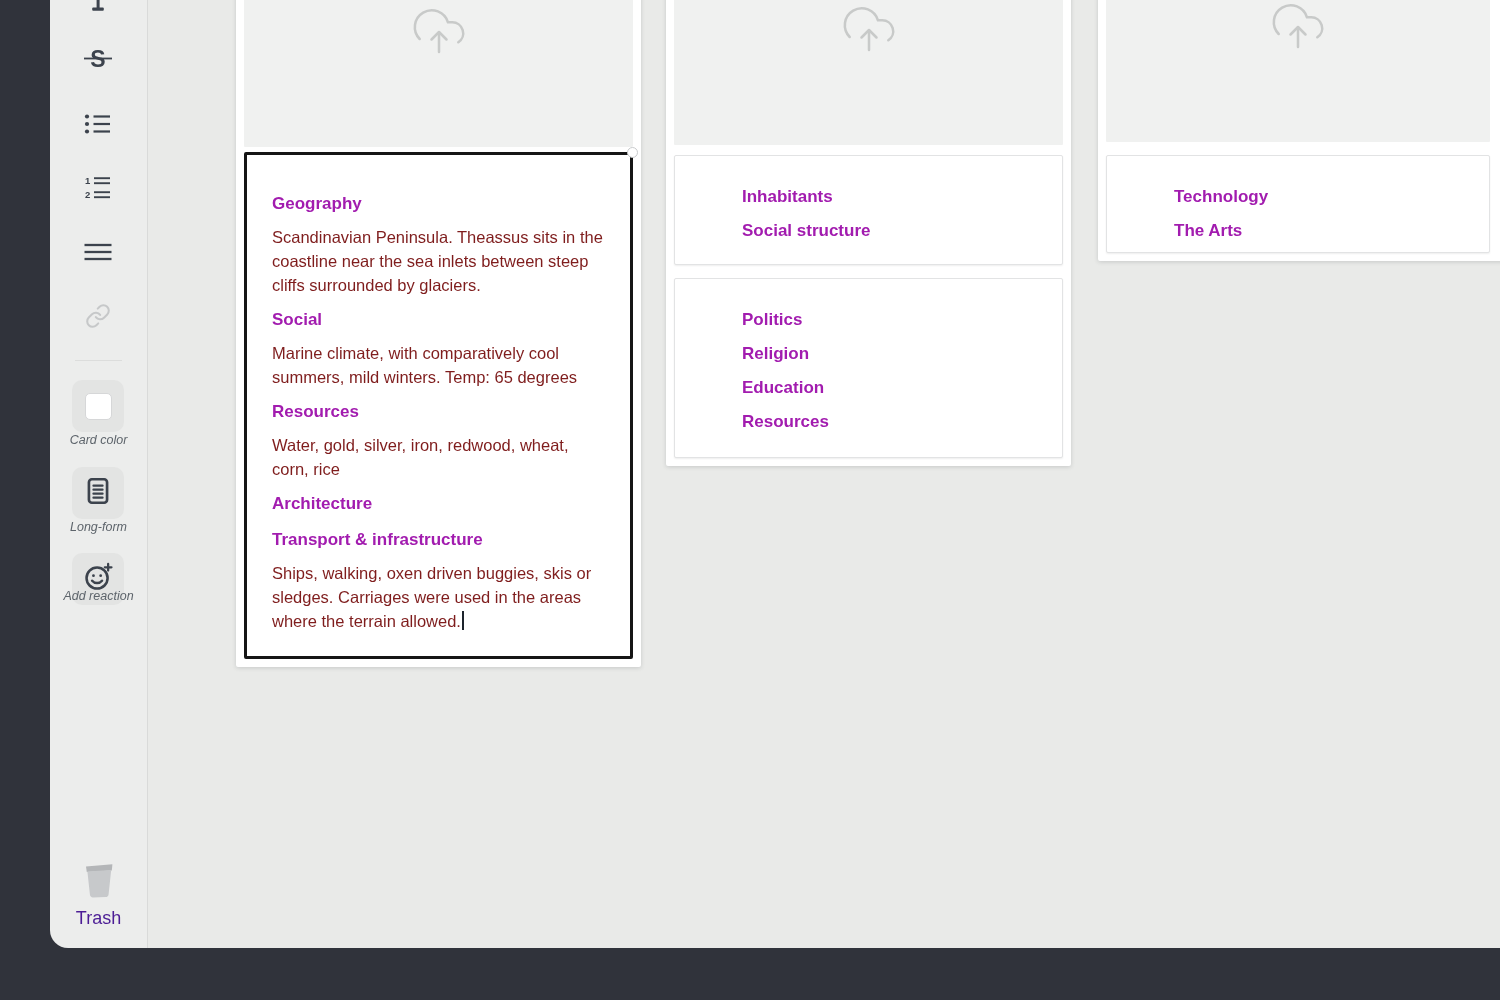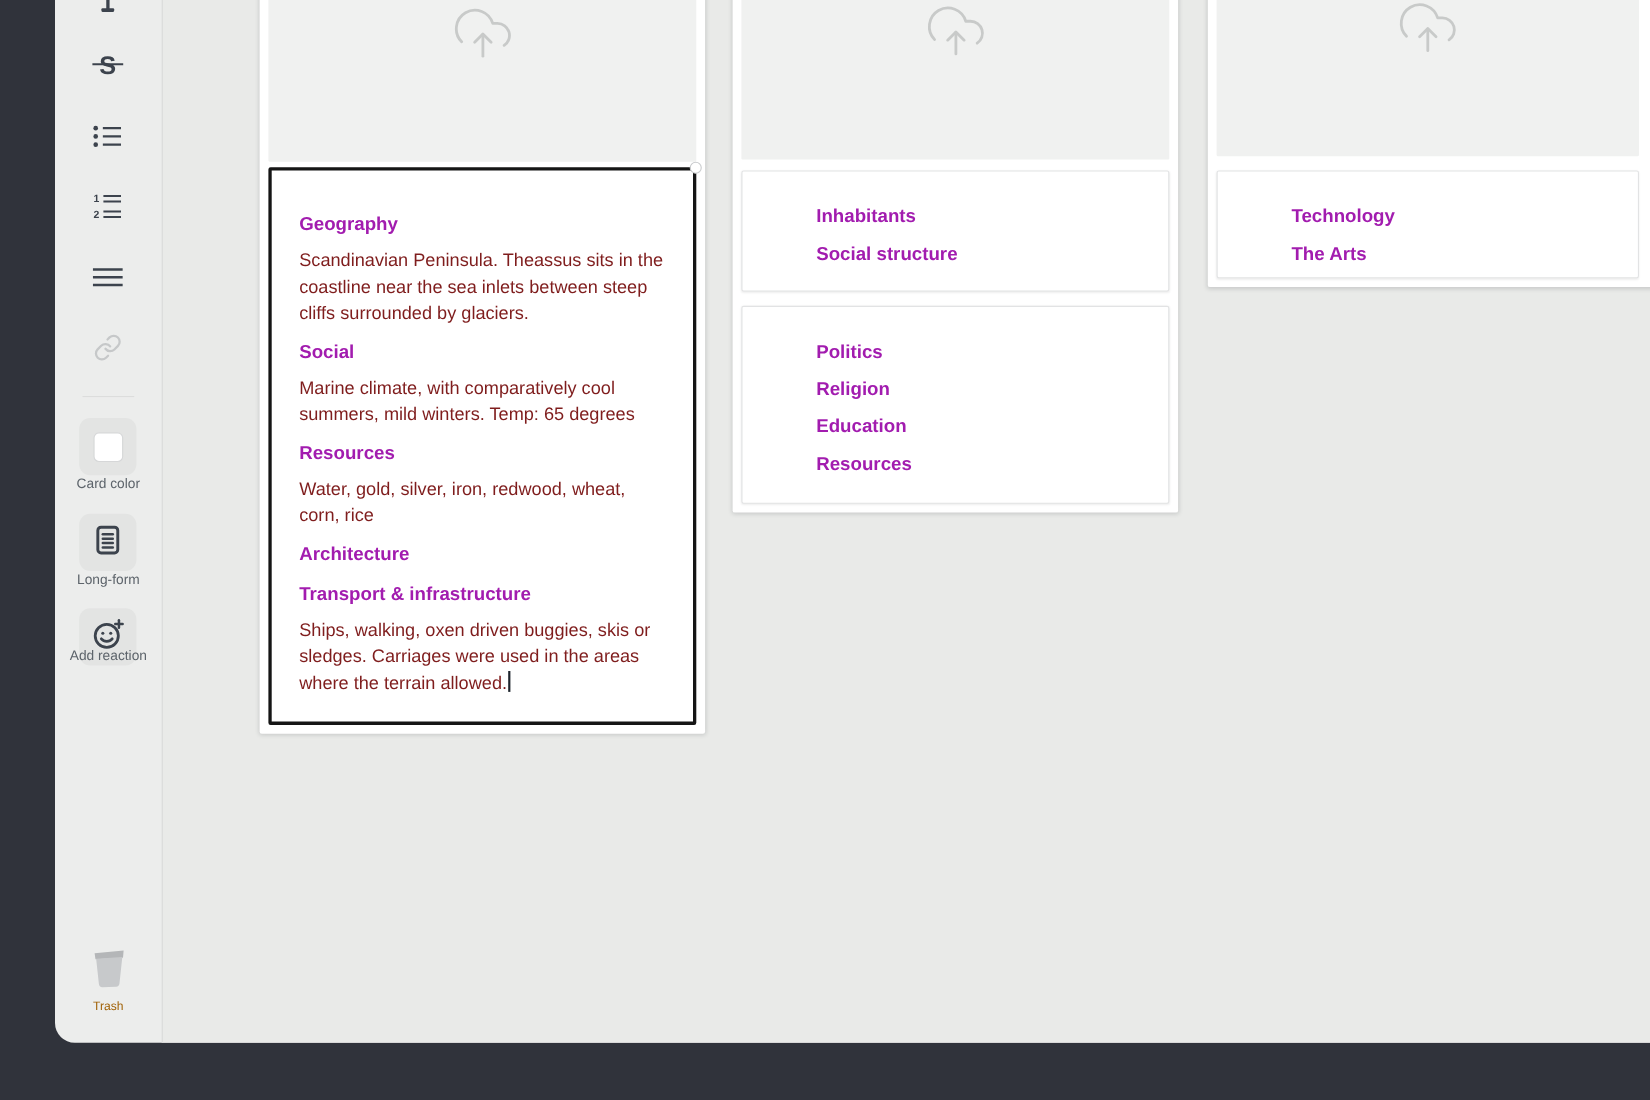--- a/index.html
+++ b/index.html
@@ -33,31 +33,31 @@
     background: #dcddDC; background: #dcdddc;
   }
   .tool-btn {
     position: absolute; left: 22px; width: 52px; height: 52px;
     background: #e3e4e3; border-radius: 10px;
     display: flex; align-items: center; justify-content: center;
     cursor: pointer;
   }
   .tool-label {
     position: absolute; left: -10px; width: 117px;
-    text-align: center; font-size: 12.5px; color: #5d646b;
+    text-align: center; font-size: 12.5px; color: #5d646b; font-style: italic;
   }
   .swatch {
     width: 27px; height: 27px; background: #ffffff;
     border: 1px solid #d6d7d8; border-radius: 5px;
   }
   .trash-btn {
     position: absolute; left: 0; top: 858px; width: 97px; height: 70px;
     display: flex; flex-direction: column; align-items: center; cursor: pointer;
   }
-  .trash-label { margin-top: 4px; font-size: 11px; color: #a16207; text-align: center; }
+  .trash-label { margin-top: 4px; font-size: 18px; color: #4c1d95; text-align: center; }
 
   
   .canvas {
     position: absolute; left: 97px; top: 0; right: 0; bottom: 0;
     background: #e9eae8;
     border-left: 1px solid #d9dad9;
     overflow: hidden;
   }
 
   

